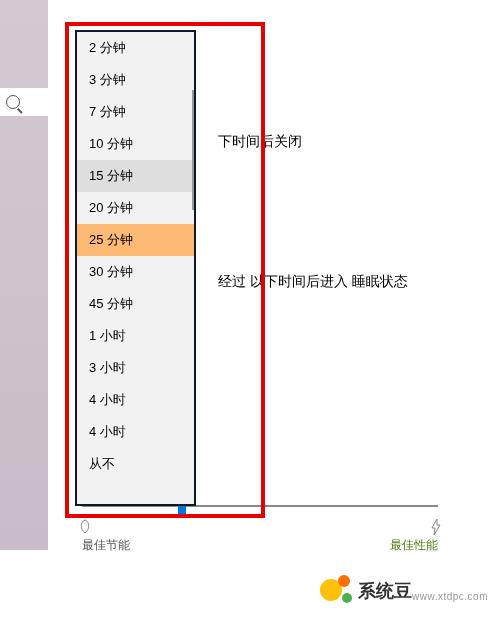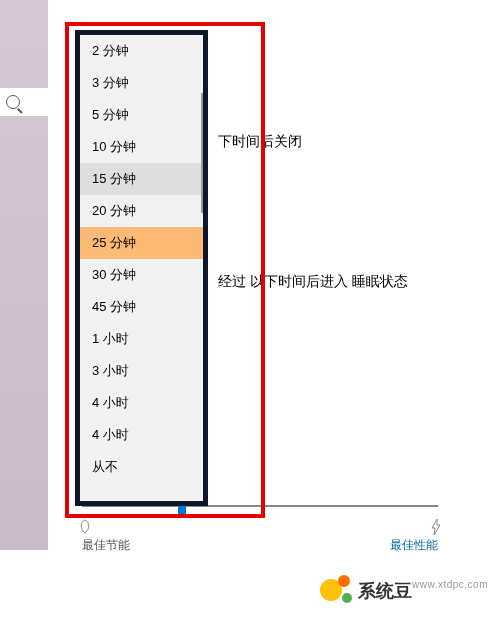--- a/index.html
+++ b/index.html
@@ -55,24 +55,24 @@
       width: 200px;
       height: 496px;
       border: 4px solid #e60000;
       pointer-events: none;
       z-index: 10;
     }
     .dropdown {
       position: absolute;
       left: 75px;
       top: 30px;
-      width: 133px;
+      width: 121px;
       height: 476px;
       background: #f2f2f2;
-      border: 5px solid #0f172a;
+      border: 2px solid #0f172a;
       overflow-y: auto;
       z-index: 5;
     }
     .dropdown-item {
       height: 32px;
       line-height: 32px;
       padding-left: 12px;
       color: #000;
       cursor: pointer;
       font-size: 13px;
@@ -150,21 +150,21 @@
       left: 0;
       top: 42px;
       font-size: 12px;
       color: #555;
     }
     .slider-right-label {
       position: absolute;
       right: 0;
       top: 42px;
       font-size: 12px;
-      color: #0369a1;
+      color: #4d7c0f;
     }
     .watermark {
       position: absolute;
       right: 12px;
       bottom: 14px;
       display: flex;
       align-items: center;
       gap: 6px;
     }
     .wm-icon {
@@ -181,20 +181,21 @@
     .wm-c3 { width: 10px; height: 10px; background: #4caf50; right: 0; bottom: 4px; }
     .wm-text {
       font-size: 18px;
       font-weight: bold;
       color: #333;
     }
     .wm-sub {
       font-size: 10px;
       color: #999;
       letter-spacing: 0.5px;
+      margin-top: 12px;
     }
     .wm-textblock {
       display: flex;
       flex-direction: row;
     }
   </style>
 </head>
 <body>
 
 <div class="left-strip"></div>
@@ -202,21 +203,21 @@
   <span class="search-icon"></span>
 </div>
 
 <div class="bg-text1">下时间后关闭</div>
 <div class="bg-text2">经过 以下时间后进入 睡眠状态</div>
 
 <div class="dropdown" id="dropdown-list">
   <div class="scrollbar-thumb"></div>
 <div class="dropdown-item">2 分钟</div>
     <div class="dropdown-item">3 分钟</div>
-    <div class="dropdown-item">5 分钟</div>
+    <div class="dropdown-item">7 分钟</div>
     <div class="dropdown-item">10 分钟</div>
     <div class="dropdown-item highlighted">15 分钟</div>
     <div class="dropdown-item">20 分钟</div>
     <div class="dropdown-item selected">25 分钟</div>
     <div class="dropdown-item">30 分钟</div>
     <div class="dropdown-item">45 分钟</div>
     <div class="dropdown-item">1 小时</div>
     <div class="dropdown-item">3 小时</div>
     <div class="dropdown-item">4 小时</div>
     <div class="dropdown-item">4 小时</div>

